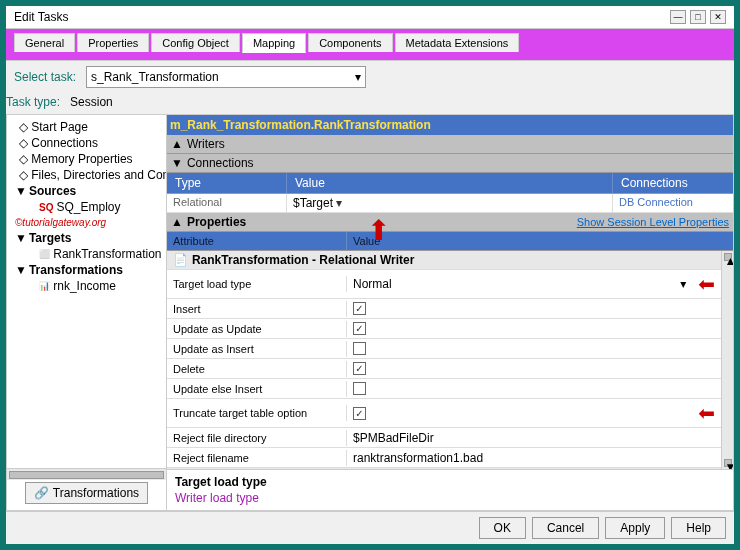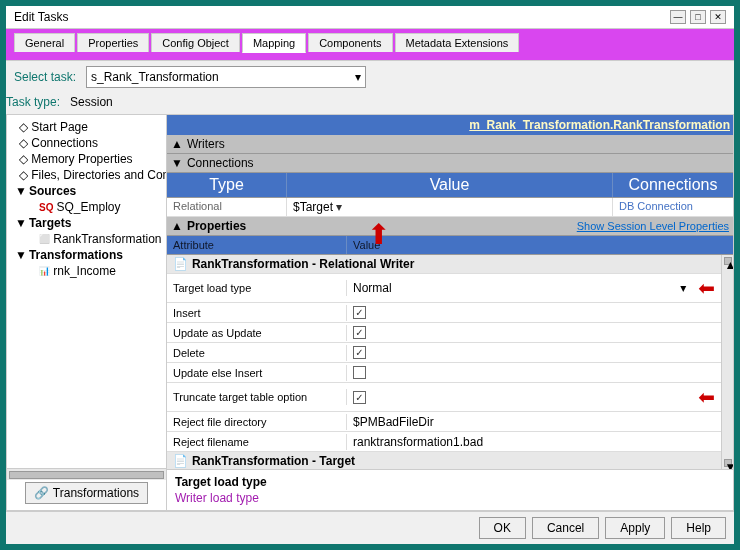--- a/index.html
+++ b/index.html
@@ -17,25 +17,25 @@
     .task-type-row { padding: 2px 0 5px; display: flex; align-items: center; gap: 10px; }
     .content-area { display: flex; flex: 1; overflow: hidden; }
     
     .left-panel { width: 160px; background: #fff; border: 1px solid #ccc; border-right: none; overflow-y: auto; padding: 4px 0; }
     .tree-item { padding: 1px 4px 1px 12px; cursor: pointer; white-space: nowrap; font-size: 11px; display: flex; align-items: center; gap: 3px; }
     .tree-section { padding: 1px 4px 1px 8px; font-weight: bold; font-size: 11px; display: flex; align-items: center; gap: 2px; cursor: pointer; }
     .tree-child2 { padding-left: 32px; }
     .watermark { color: #c00; font-size: 10px; font-style: italic; padding: 2px 8px; }
     
     .right-panel { flex: 1; display: flex; flex-direction: column; border: 1px solid #ccc; background: #fff; overflow: hidden; }
-    .mapping-header { background: #4472c4; color: #fef9c3; text-align: right; padding: 3px; font-size: 12px; font-weight: bold; text-decoration: underline; }
+    .mapping-header { background: #4472c4; color: #fde047; text-align: left; padding: 3px; font-size: 12px; font-weight: bold; }
     .writers-row { background: #c0c0c0; padding: 2px 4px; display: flex; align-items: center; gap: 4px; font-size: 11px; border-bottom: 1px solid #999; }
     .connections-row { background: #c0c0c0; padding: 2px 4px; display: flex; align-items: center; gap: 4px; font-size: 11px; border-bottom: 1px solid #999; }
     .col-header { background: #4472c4; color: #fff; display: flex; border-bottom: 1px solid #999; }
-    .col-header div { padding: 3px 8px; font-size: 16px; text-align: center; }
+    .col-header div { padding: 3px 8px; font-size: 12px; text-align: left; }
     .col-type { width: 120px; border-right: 1px solid #6a8cc4; }
     .col-value { flex: 1; border-right: 1px solid #6a8cc4; }
     .col-connections { width: 120px; }
     .data-row { display: flex; border-bottom: 1px solid #ddd; }
     .data-row div { padding: 2px 6px; font-size: 11px; }
     .data-cell-type { width: 120px; border-right: 1px solid #ddd; color: #666; }
     .data-cell-value { flex: 1; border-right: 1px solid #ddd; }
     .data-cell-conn { width: 120px; color: #4472c4; }
     
     .props-header { background: #c0c0c0; padding: 2px 4px; display: flex; align-items: center; justify-content: space-between; border-bottom: 1px solid #999; }
@@ -119,20 +119,21 @@
           <span>Files, Directories and Com</span>
         </div>
         <div class="tree-section">
           <span>▼</span>
           <span>Sources</span>
         </div>
         <div class="tree-item tree-child2">
           <span style="color:#c00;font-weight:bold;font-size:10px;">SQ</span>
           <span>SQ_Employ</span>
         </div>
+        <div class="watermark">©tutorialgateway.org</div>
         <div class="tree-section">
           <span>▼</span>
           <span>Targets</span>
         </div>
         <div class="tree-item tree-child2">
           <span style="font-size:9px;">⬜</span>
           <span>RankTransformation</span>
         </div>
         <div class="tree-section">
           <span>▼</span>
@@ -227,20 +228,26 @@
             </div>
           </div>
 
           <div class="props-data-row">
             <div class="props-data-attr">Update as Update</div>
             <div class="props-data-val">
               <div class="checkbox checked"></div>
             </div>
           </div>
 
+          <div class="props-data-row">
+            <div class="props-data-attr">Update as Insert</div>
+            <div class="props-data-val">
+              <div class="checkbox"></div>
+            </div>
+          </div>
 
           <div class="props-data-row">
             <div class="props-data-attr">Delete</div>
             <div class="props-data-val">
               <div class="checkbox checked"></div>
             </div>
           </div>
 
           <div class="props-data-row">
             <div class="props-data-attr">Update else Insert</div>

